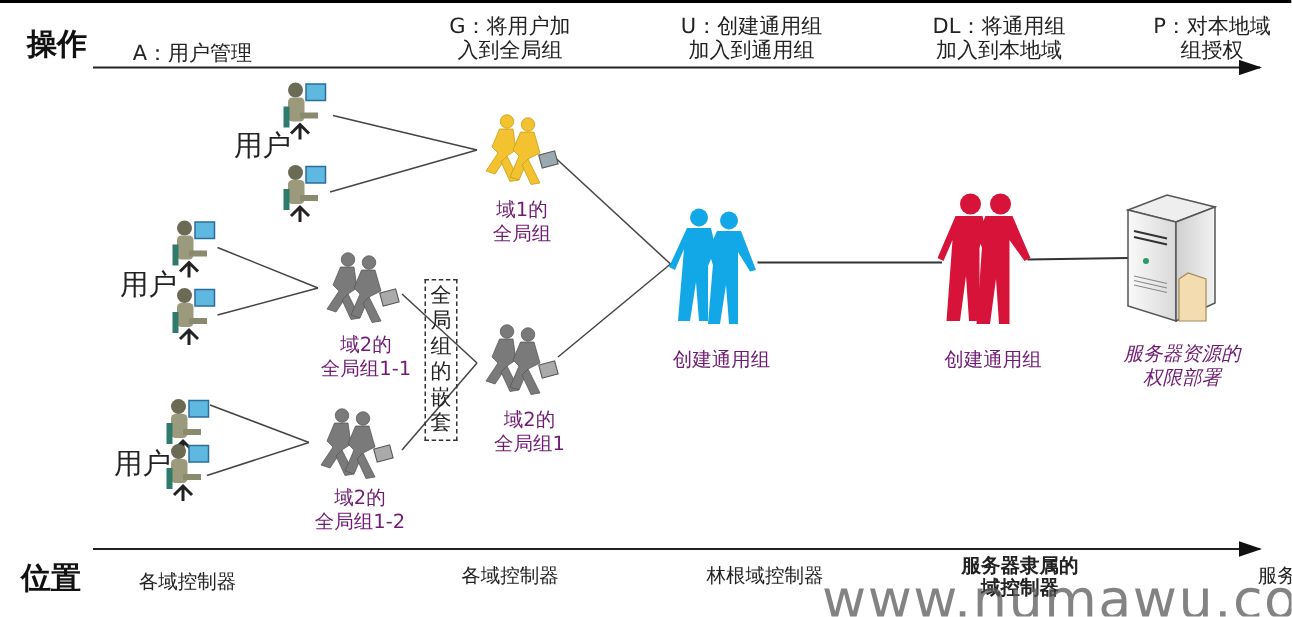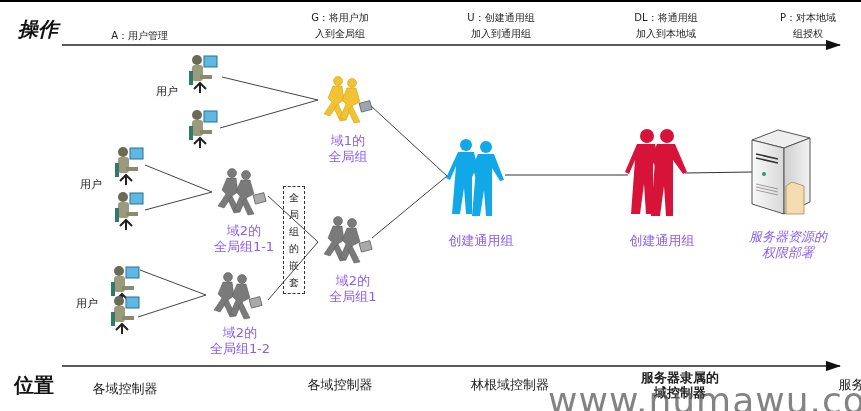--- a/index.html
+++ b/index.html
@@ -1,25 +1,25 @@
 <!DOCTYPE html>
 <html><head>
 <meta charset="utf-8">
 <style>
   html, body { margin: 0; padding: 0; background: #ffffff; }
   body { width: 861px; height: 411px; position: relative; overflow: hidden;
          font-family: "DejaVu Sans", "Liberation Sans", sans-serif; color: #222; }
   .topbar { position: absolute; left: 0; top: 0; width: 861px; height: 2px; background: #000; }
   .axis-title { position: absolute; font-family: "DejaVu Serif", "Liberation Serif", serif;
                 font-size: 20px; font-weight: bold; color: #111; }
-  .op-label { position: absolute; font-size: 10px; line-height: 16px; text-align: center; color: #222; white-space: pre-line; }
+  .op-label { position: absolute; font-size: 14px; line-height: 16px; text-align: center; color: #222; white-space: pre-line; }
   .loc-label { position: absolute; font-size: 13px; line-height: 15px; text-align: center; color: #222; white-space: pre-line; }
-  .node-label { position: absolute; font-size: 13px; line-height: 16px; text-align: center; color: #8b5cf6; white-space: pre-line; }
-  .user-label { position: absolute; font-size: 11px; color: #222; }
-  .nest-box { position: absolute; border: 1.5px dashed #333; font-size: 10px; line-height: 17px;
+  .node-label { position: absolute; font-size: 13px; line-height: 16px; text-align: center; color: #701a75; white-space: pre-line; }
+  .user-label { position: absolute; font-size: 19px; color: #222; }
+  .nest-box { position: absolute; border: 1.5px dashed #333; font-size: 14px; line-height: 17px;
               text-align: center; width: 18px; padding: 2px 1px; color: #222; white-space: pre-line; word-break: break-all; }
   svg.canvas { position: absolute; left: 0; top: 0; }
   .icon { position: absolute; }
   .watermark { position: absolute; left: 548px; top: 380px; font-size: 36px; color: rgba(90,90,90,0.75);
                font-family: "DejaVu Sans", sans-serif; letter-spacing: 1px; }
 </style>
 </head>
 <body>
 
 <div class="topbar"></div>
@@ -48,21 +48,21 @@
   <line x1="268" y1="300" x2="318" y2="242" stroke="#444" stroke-width="1"></line>
 
   <line x1="370" y1="105" x2="447" y2="176" stroke="#444" stroke-width="1"></line>
   <line x1="372" y1="238" x2="447" y2="176" stroke="#444" stroke-width="1"></line>
 
   <line x1="505" y1="175" x2="628" y2="175" stroke="#333" stroke-width="1.2"></line>
 
   <line x1="685" y1="173" x2="752" y2="172" stroke="#333" stroke-width="1.2"></line>
 </svg>
 
-<div class="axis-title" style="left:18px;top:16px;font-style:italic;">操作</div>
+<div class="axis-title" style="left:18px;top:16px;">操作</div>
 <div class="axis-title" style="left:14px;top:372px;">位置</div>
 
 <div class="op-label" style="left:68px;top:28px;width:100px;text-align:right;">A：用户管理</div>
 <div class="op-label" style="left:290px;top:10px;width:100px;">G：将用户加
 入到全局组</div>
 <div class="op-label" style="left:441px;top:10px;width:120px;">U：创建通用组
 加入到通用组</div>
 <div class="op-label" style="left:606px;top:10px;width:120px;">DL：将通用组
 加入到本地域</div>
 <div class="op-label" style="left:758px;top:10px;width:100px;">P：对本地域

